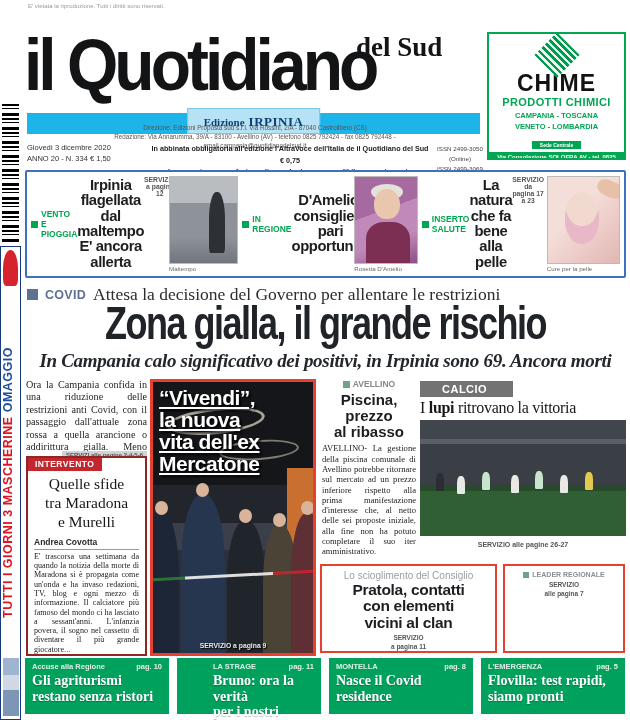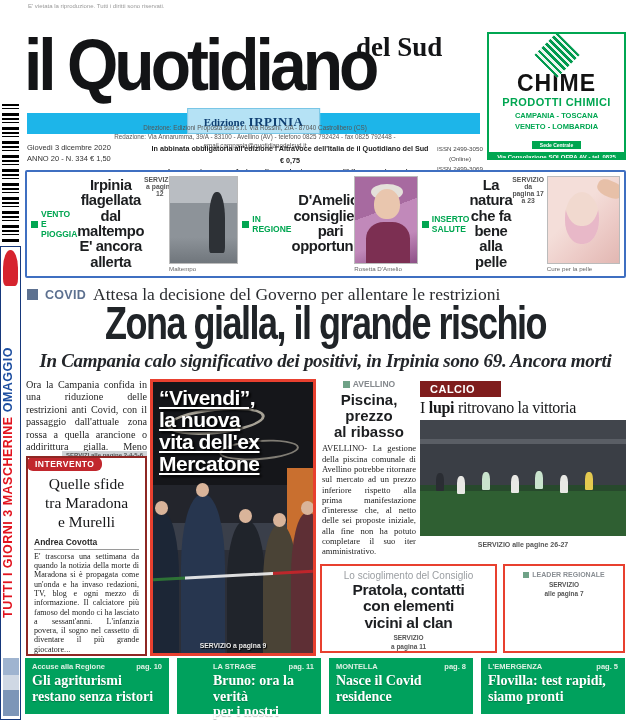--- a/index.html
+++ b/index.html
@@ -99,21 +99,21 @@
 
   
   .col-intro { position:absolute; left:26px; top:379px; width:121px; font-family:"Liberation Serif",serif;
           font-size:10.2px; line-height:1.22; text-align:justify; color:#1f1f1f; }
   .chip { display:inline-block; background:#cfd3d6; color:#555; font-size:6px; font-weight:700;
           padding:1px 4px; font-family:"Liberation Sans",sans-serif; }
   .intro-service { position:absolute; left:26px; top:443px; width:121px; text-align:right; }
   .intervento-box { position:absolute; left:26px; top:456px; width:121px; height:200px;
           border:2px solid #8e2724; background:#fff; overflow:hidden; }
   .intervento-label { position:absolute; left:-1px; top:-1px; background:#c1272d; color:#fff;
-          font-size:8.5px; font-weight:800; padding:2px 8px; letter-spacing:.5px;border-radius:6px; }
+          font-size:8.5px; font-weight:800; padding:2px 8px; letter-spacing:.5px; }
   .intervento-title { font-family:"Liberation Serif",serif; font-size:15.5px; text-align:center;
           margin-top:17px; line-height:1.22; white-space:pre-line; color:#17181a; }
   .intervento-author { font-size:8.5px; font-weight:800; color:#2a2a2a; margin:5px 6px 2px;
           border-bottom:1px solid #9a9a9a; padding-bottom:2px; }
   .intervento-body { font-family:"Liberation Serif",serif; font-size:8.1px; line-height:1.15;
           text-align:justify; margin:0 6px; color:#222; }
   .intervento-page { text-align:center; margin-top:2px; }
 
   
   .vivendi-box { position:absolute; left:150px; top:379px; width:166px; height:277px; border:3px solid #e8402f;
@@ -148,22 +148,22 @@
   .piscina-page { text-align:center; margin-top:2px; }
   .pratola-box { position:absolute; left:320px; top:564px; width:177px; height:89px; border:2px solid #e8402f;
           text-align:center; background:#fff; }
   .pratola-kicker { font-size:10px; color:#9a9ea2; margin-top:4px; }
   .box-title { font-size:15.5px; font-weight:800; line-height:1.06; letter-spacing:-.3px; white-space:pre-line;
           color:#1d1f22; margin-top:1px; }
   .box-service { font-size:6.5px; font-weight:700; color:#555; white-space:pre-line; line-height:1.35; margin-top:3px; }
 
   
   .calcio-box { position:absolute; left:420px; top:379px; width:206px; }
-  .calcio-label { display:inline-block; background:#7f1d1d; color:#fff; font-size:11px; font-weight:800;
-          padding:2px 26px 2px 10px; letter-spacing:.5px; }
+  .calcio-label { display:inline-block; background:#737373; color:#fff; font-size:11px; font-weight:800;
+          padding:2px 26px 2px 22px; letter-spacing:.5px; }
   .calcio-title { font-family:"Liberation Serif",serif; font-size:16px; color:#17181a; margin-top:2px;
           letter-spacing:-.3px; white-space:nowrap; }
   .calcio-title .b { font-weight:700; }
   .calcio-photo { position:relative; margin-top:3px; width:100%; height:116px; overflow:hidden;
           background:linear-gradient(180deg,#41454c 0 16%,#5a5e65 16% 21%,#3a3e45 21% 56%,#27492c 56% 61%,#2f5f32 61% 100%); }
   .player { position:absolute; width:8px; height:18px; border-radius:40% 40% 10% 10%; background:#e8e8e4; }
   .pl1 { left:18%; top:48%; } .pl2 { left:30%; top:45%; background:#c9e4cd; } .pl3 { left:44%; top:47%; }
   .pl4 { left:56%; top:44%; background:#c9e4cd; } .pl5 { left:68%; top:47%; } .pl6 { left:80%; top:45%; background:#e4c94f; }
   .pl7 { left:8%; top:46%; background:#2a2d33; }
   .calcio-service { text-align:center; font-size:7px; font-weight:700; color:#555; margin-top:5px; }

